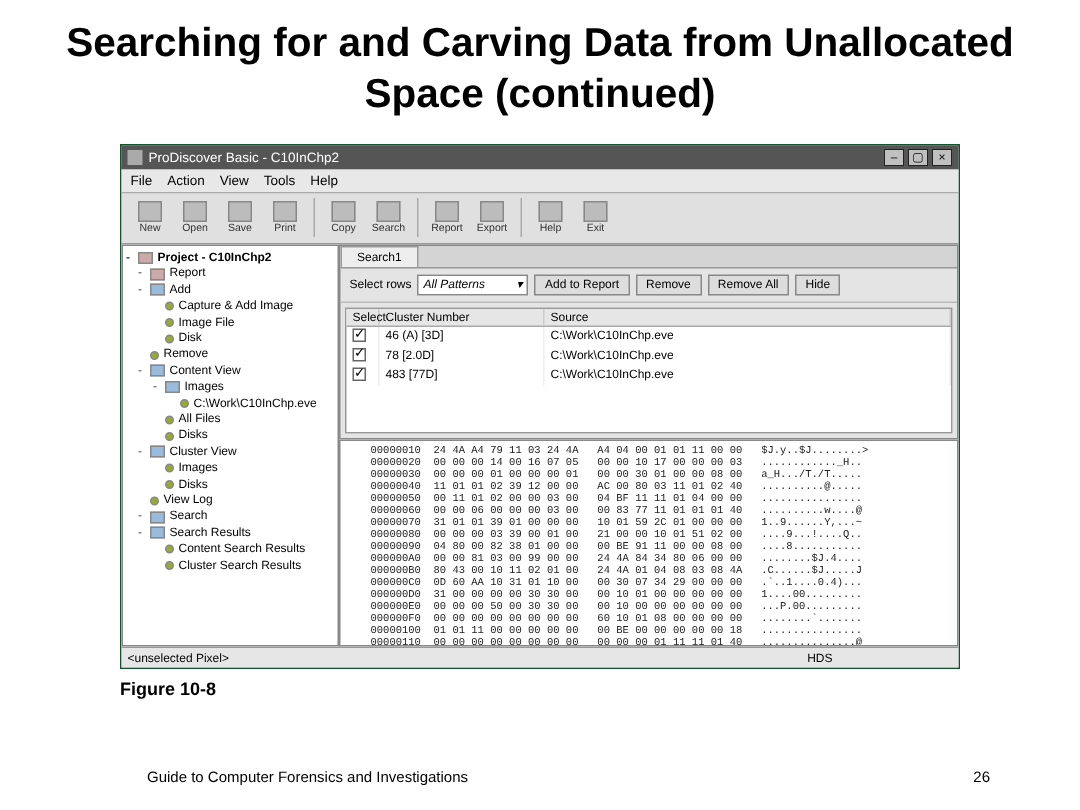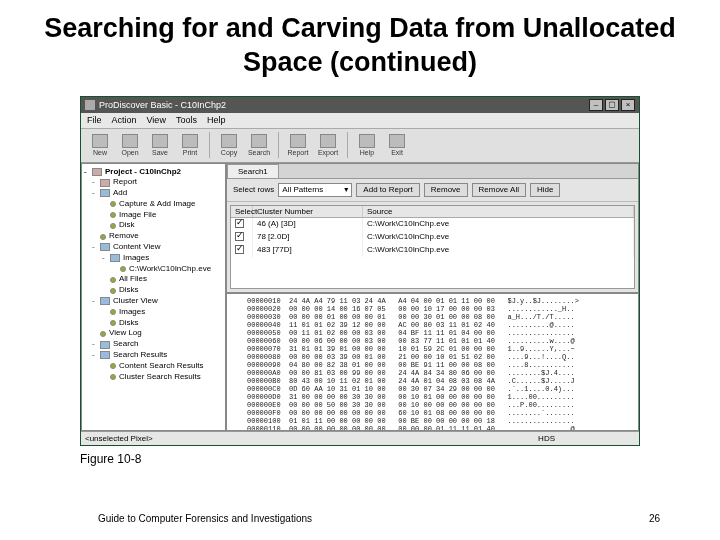--- a/index.html
+++ b/index.html
@@ -100,20 +100,21 @@
     font-size:8px;
   }
   .search-controls {
     display:flex; align-items:center; gap:4px; padding:4px 6px;
     border-bottom:1px solid #bbb;
   }
   .search-controls .drop {
     border:1px solid #888; background:#fff; height:14px; width:74px;
     display:flex; align-items:center; padding:0 3px; font-size:8px;
     justify-content:space-between;
+    font-style:italic;
   }
   .btn {
     border:1px solid #888; background:#ddd; padding:1px 6px; font-size:8px;
     height:14px; display:flex; align-items:center;
   }
   .cluster-table {
     flex:1; background:#fff; margin:3px; border:1px solid #999;
     font-size:8px;
   }
   .cluster-table .hdr {
@@ -137,21 +138,21 @@
   .statusbar {
     height:14px; background:#e6e6e6; border-top:1px solid #999;
     display:flex; align-items:center; font-size:8px; padding:0 4px;
   }
   .statusbar .sb-mid { margin-left:auto; margin-right:80px; }
   .figure-caption {
     width:560px; margin:6px auto 0 auto;
     font-size:12px; color:#444;
     display:flex; gap:10px;
   }
-  .figure-caption .fig-label { font-weight:normal; color:#000; }
+  .figure-caption .fig-label { font-weight:bold; color:#000; }
   .footer {
     position:absolute; left:0; right:0; bottom:16px;
     display:flex; justify-content:space-between;
     padding:0 60px 0 98px;
     font-size:10px;
   }
   .chk { display:inline-block; width:9px; height:9px; border:1px solid #666; background:#fff; position:relative; }
   .chk::after { content:"✓"; position:absolute; top:-3px; left:0; font-size:9px; }
 </style>
 </head>

